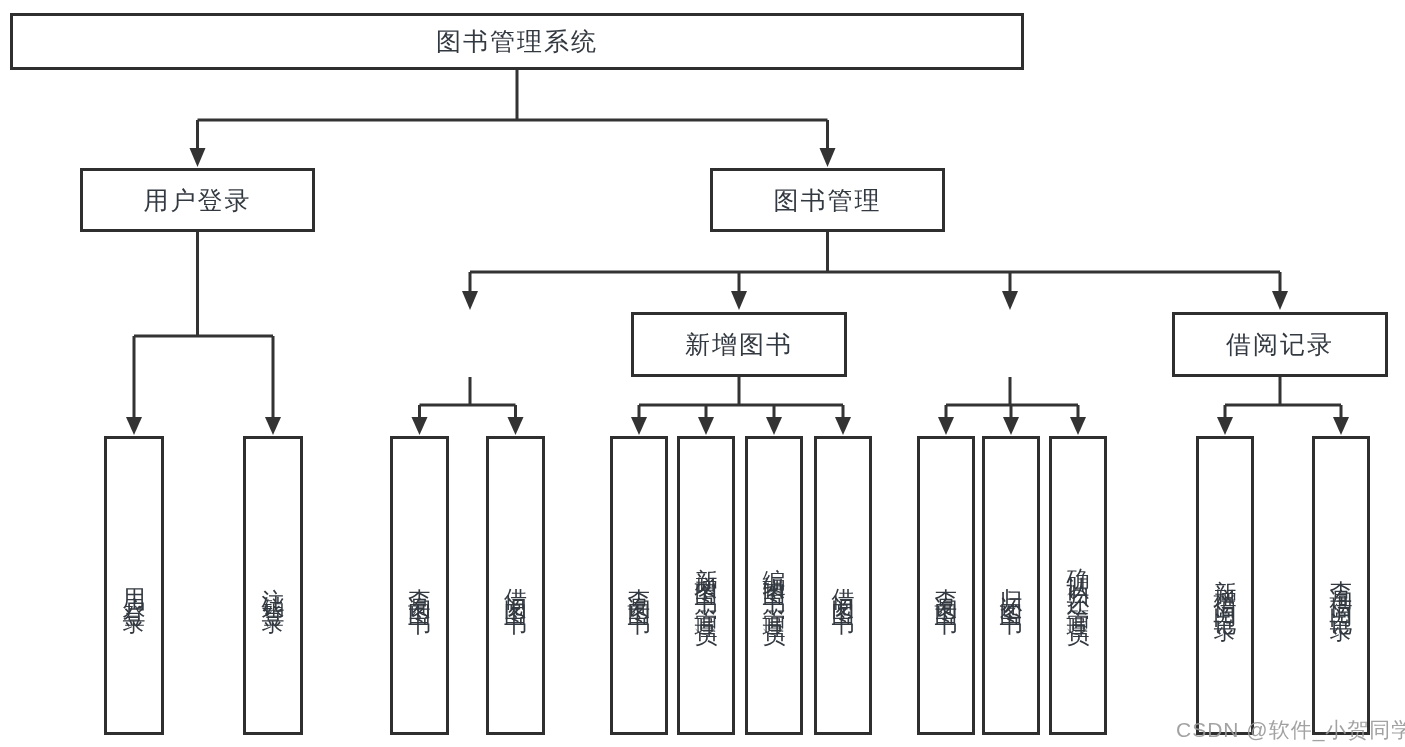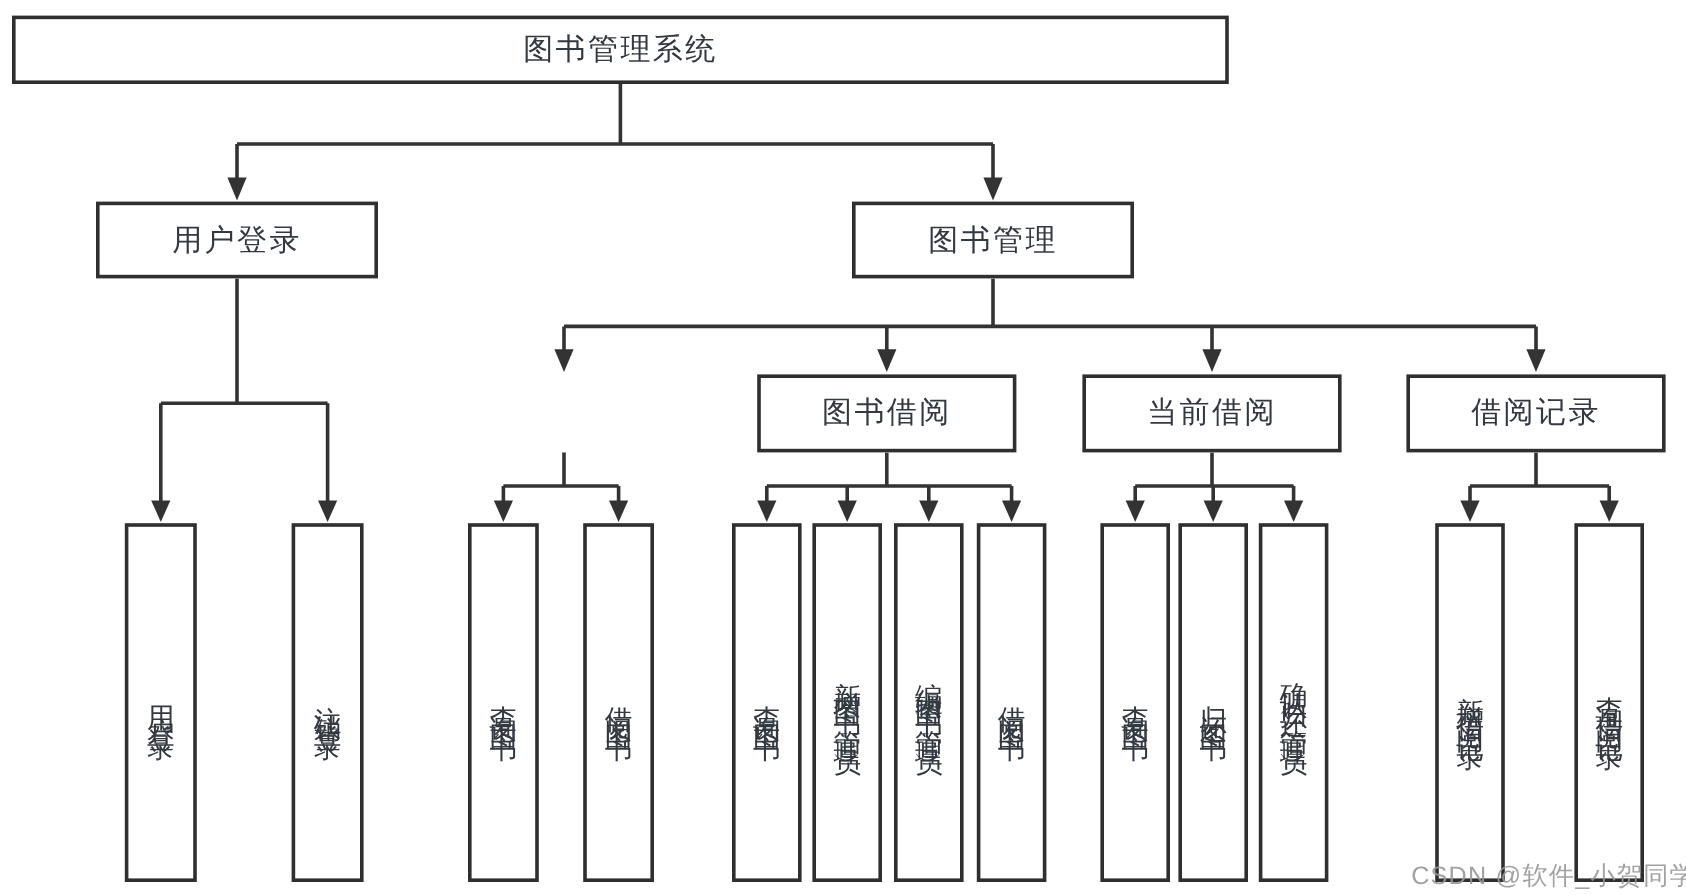--- a/index.html
+++ b/index.html
@@ -91,24 +91,21 @@
   </div>
 
   <div class="hbox" style="left:80px;top:168px;width:235px;height:64px">
     <span class="hlabel">用户登录</span>
   </div>
   <div class="hbox" style="left:710px;top:168px;width:235px;height:64px">
     <span class="hlabel">图书管理</span>
   </div>
 
   <div class="hbox" style="left:631px;top:312px;width:216px;height:65px">
-    <span class="hlabel">图书借阅</span>
-  </div>
-  <div class="hbox" style="left:902px;top:312px;width:216px;height:65px">
-    <span class="hlabel">当前借阅</span>
+    <span class="hlabel">新增图书</span>
   </div>
   <div class="hbox" style="left:1172px;top:312px;width:216px;height:65px">
     <span class="hlabel">借阅记录</span>
   </div>
 
   <div class="vbox" style="left:104px;width:60px">
     <span class="vlabel">用户登录</span>
   </div>
   <div class="vbox" style="left:243px;width:60px">
     <span class="vlabel">注销登录</span>

